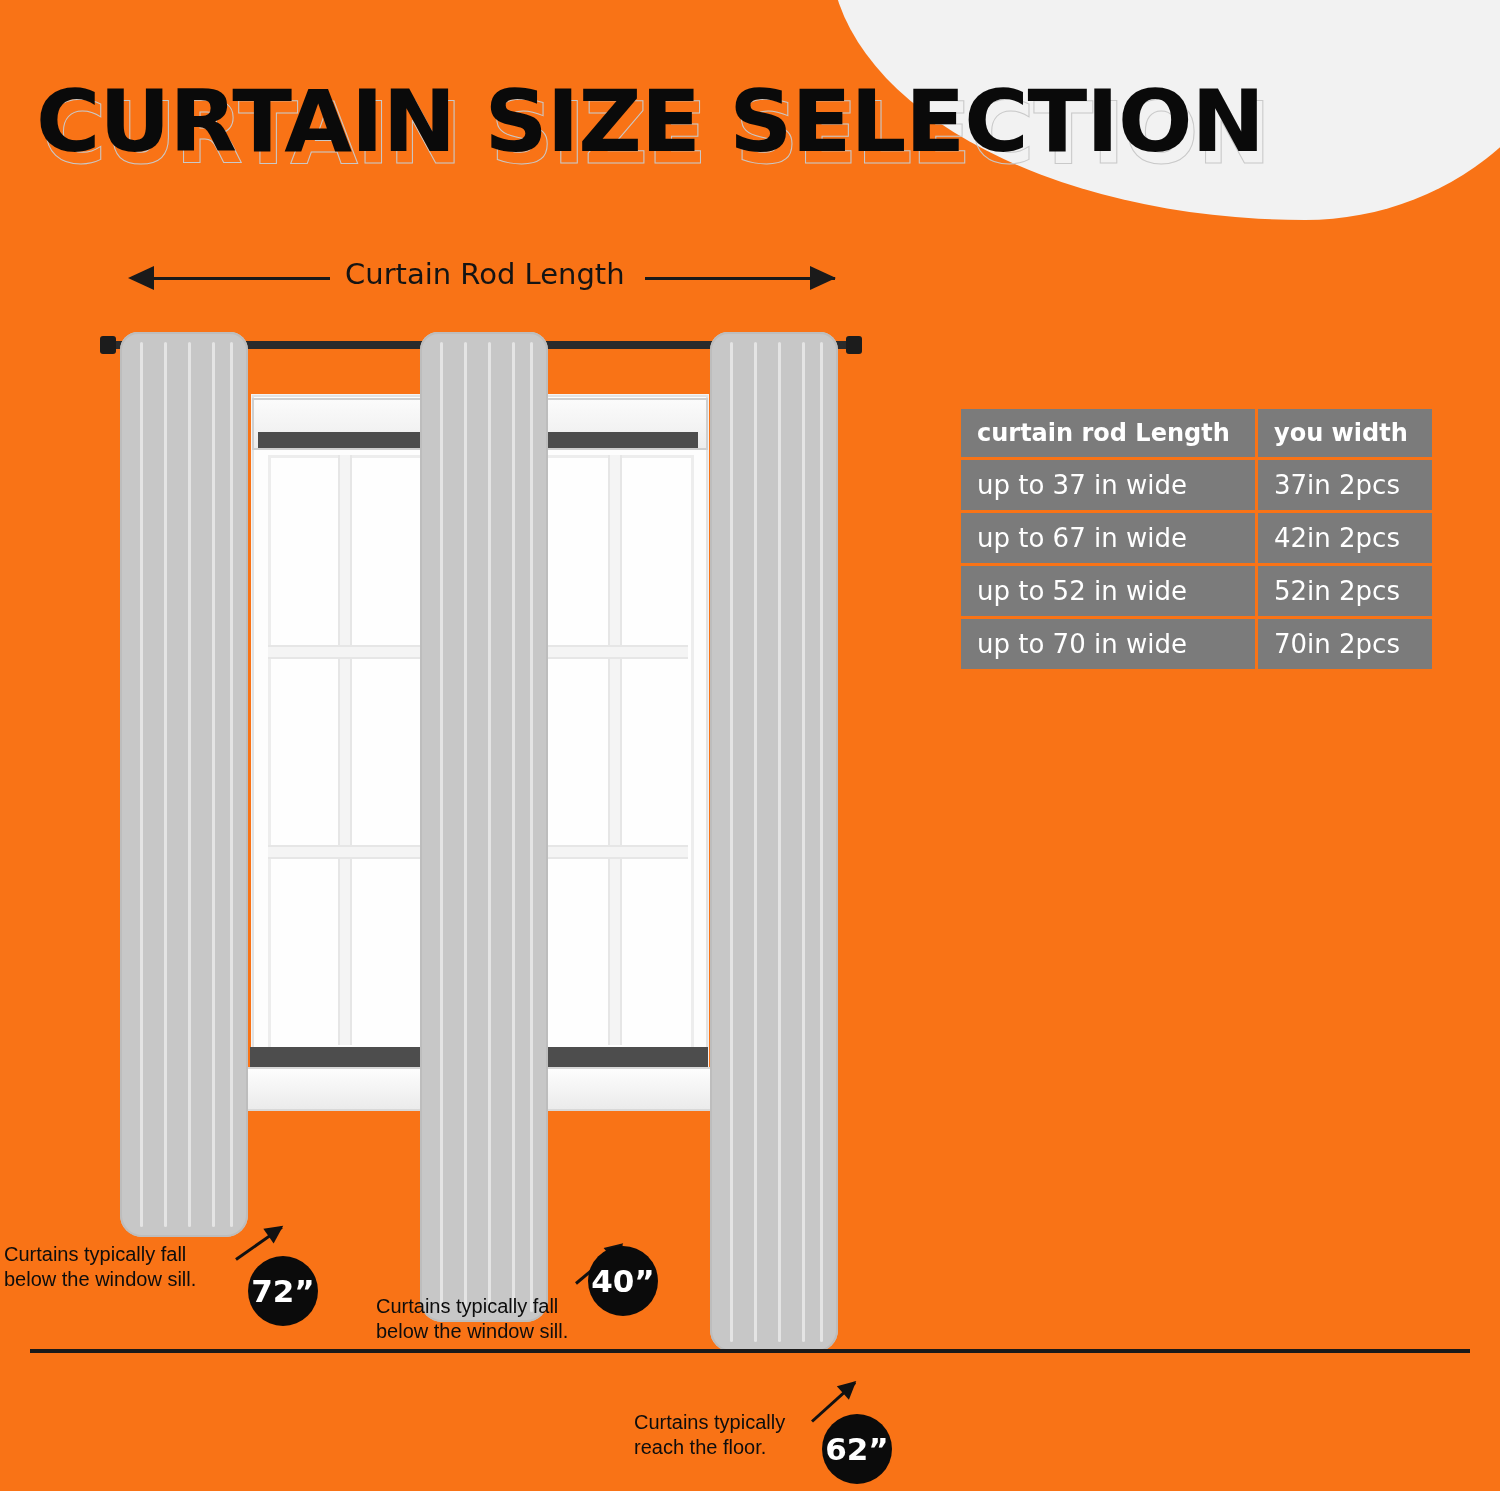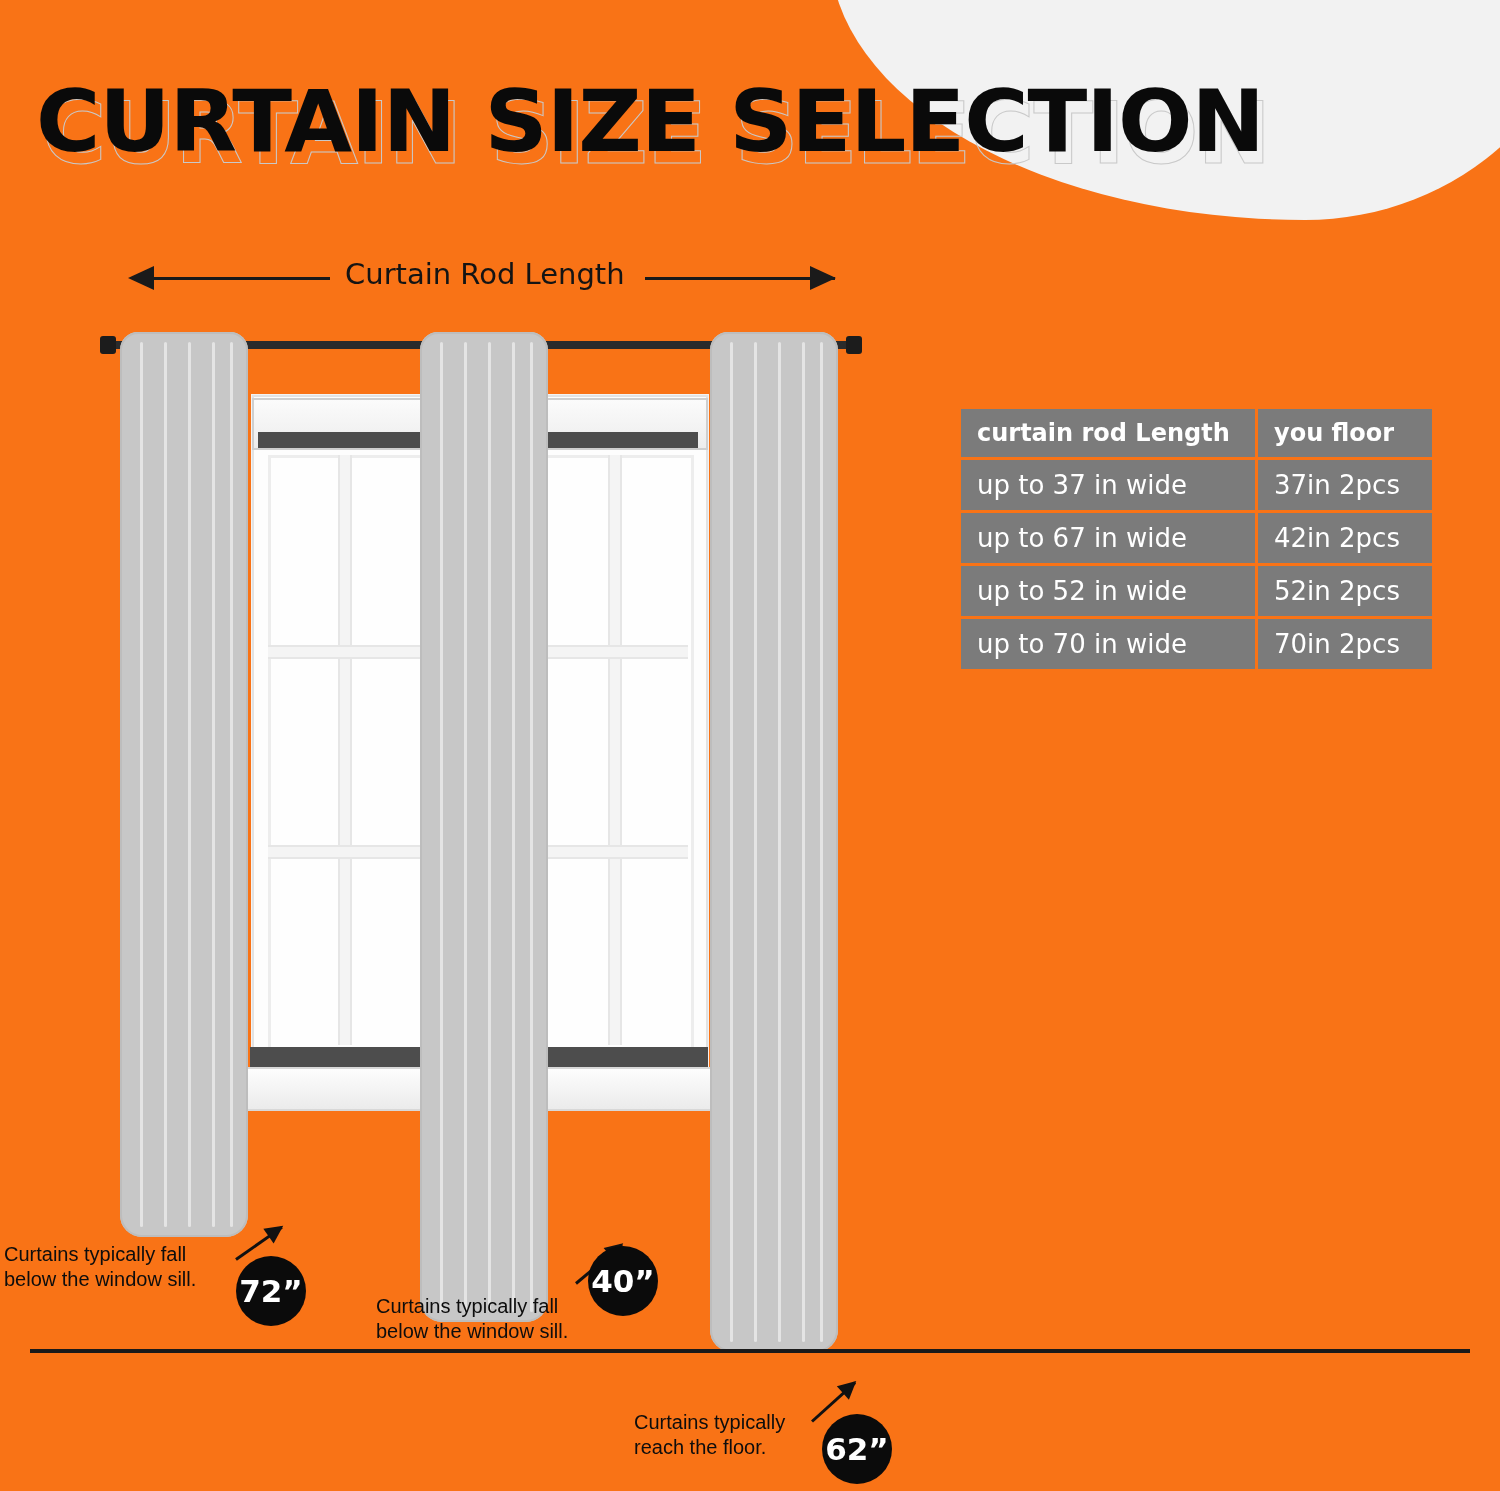--- a/index.html
+++ b/index.html
@@ -322,21 +322,21 @@
     <div class="pleat" style="left:44px;"></div>
     <div class="pleat" style="left:68px;"></div>
     <div class="pleat" style="left:92px;"></div>
     <div class="pleat" style="left:110px;"></div>
   </div>
 
   <table class="table">
     <thead>
       <tr>
         <th class="col1">curtain rod Length</th>
-        <th class="col2">you floor</th>
+        <th class="col2">you width</th>
       </tr>
     </thead>
     <tbody>
       <tr>
         <td class="col1">up to 37 in wide</td>
         <td class="col2">37in 2pcs</td>
       </tr>
       <tr>
         <td class="col1">up to 67 in wide</td>
         <td class="col2">42in 2pcs</td>
@@ -349,21 +349,21 @@
         <td class="col1">up to 70 in wide</td>
         <td class="col2">70in 2pcs</td>
       </tr>
     </tbody>
   </table>
 
 
   <div class="callout-text" style="left:4px; top:1242px; width:230px;">Curtains typically fall</div>
   <div class="callout-text" style="left:4px; top:1267px; width:230px;">below the window sill.</div>
   <div class="arrow-diag" style="left:236px; top:1258px; width:56px; transform:rotate(-35deg);"></div>
-  <div class="badge" style="left:236px; top:1256px;">72”</div>
+  <div class="badge" style="left:248px; top:1256px;">72”</div>
 
   <div class="callout-text" style="left:376px; top:1294px; width:240px;">Curtains typically fall</div>
   <div class="callout-text" style="left:376px; top:1319px; width:240px;">below the window sill.</div>
   <div class="arrow-diag" style="left:576px; top:1282px; width:60px; transform:rotate(-40deg);"></div>
   <div class="badge" style="left:588px; top:1246px;">40”</div>
 
   <div class="floor-line"></div>
 
   <div class="callout-text" style="left:634px; top:1410px; width:230px;">Curtains typically</div>
   <div class="callout-text" style="left:634px; top:1435px; width:230px;">reach the floor.</div>

